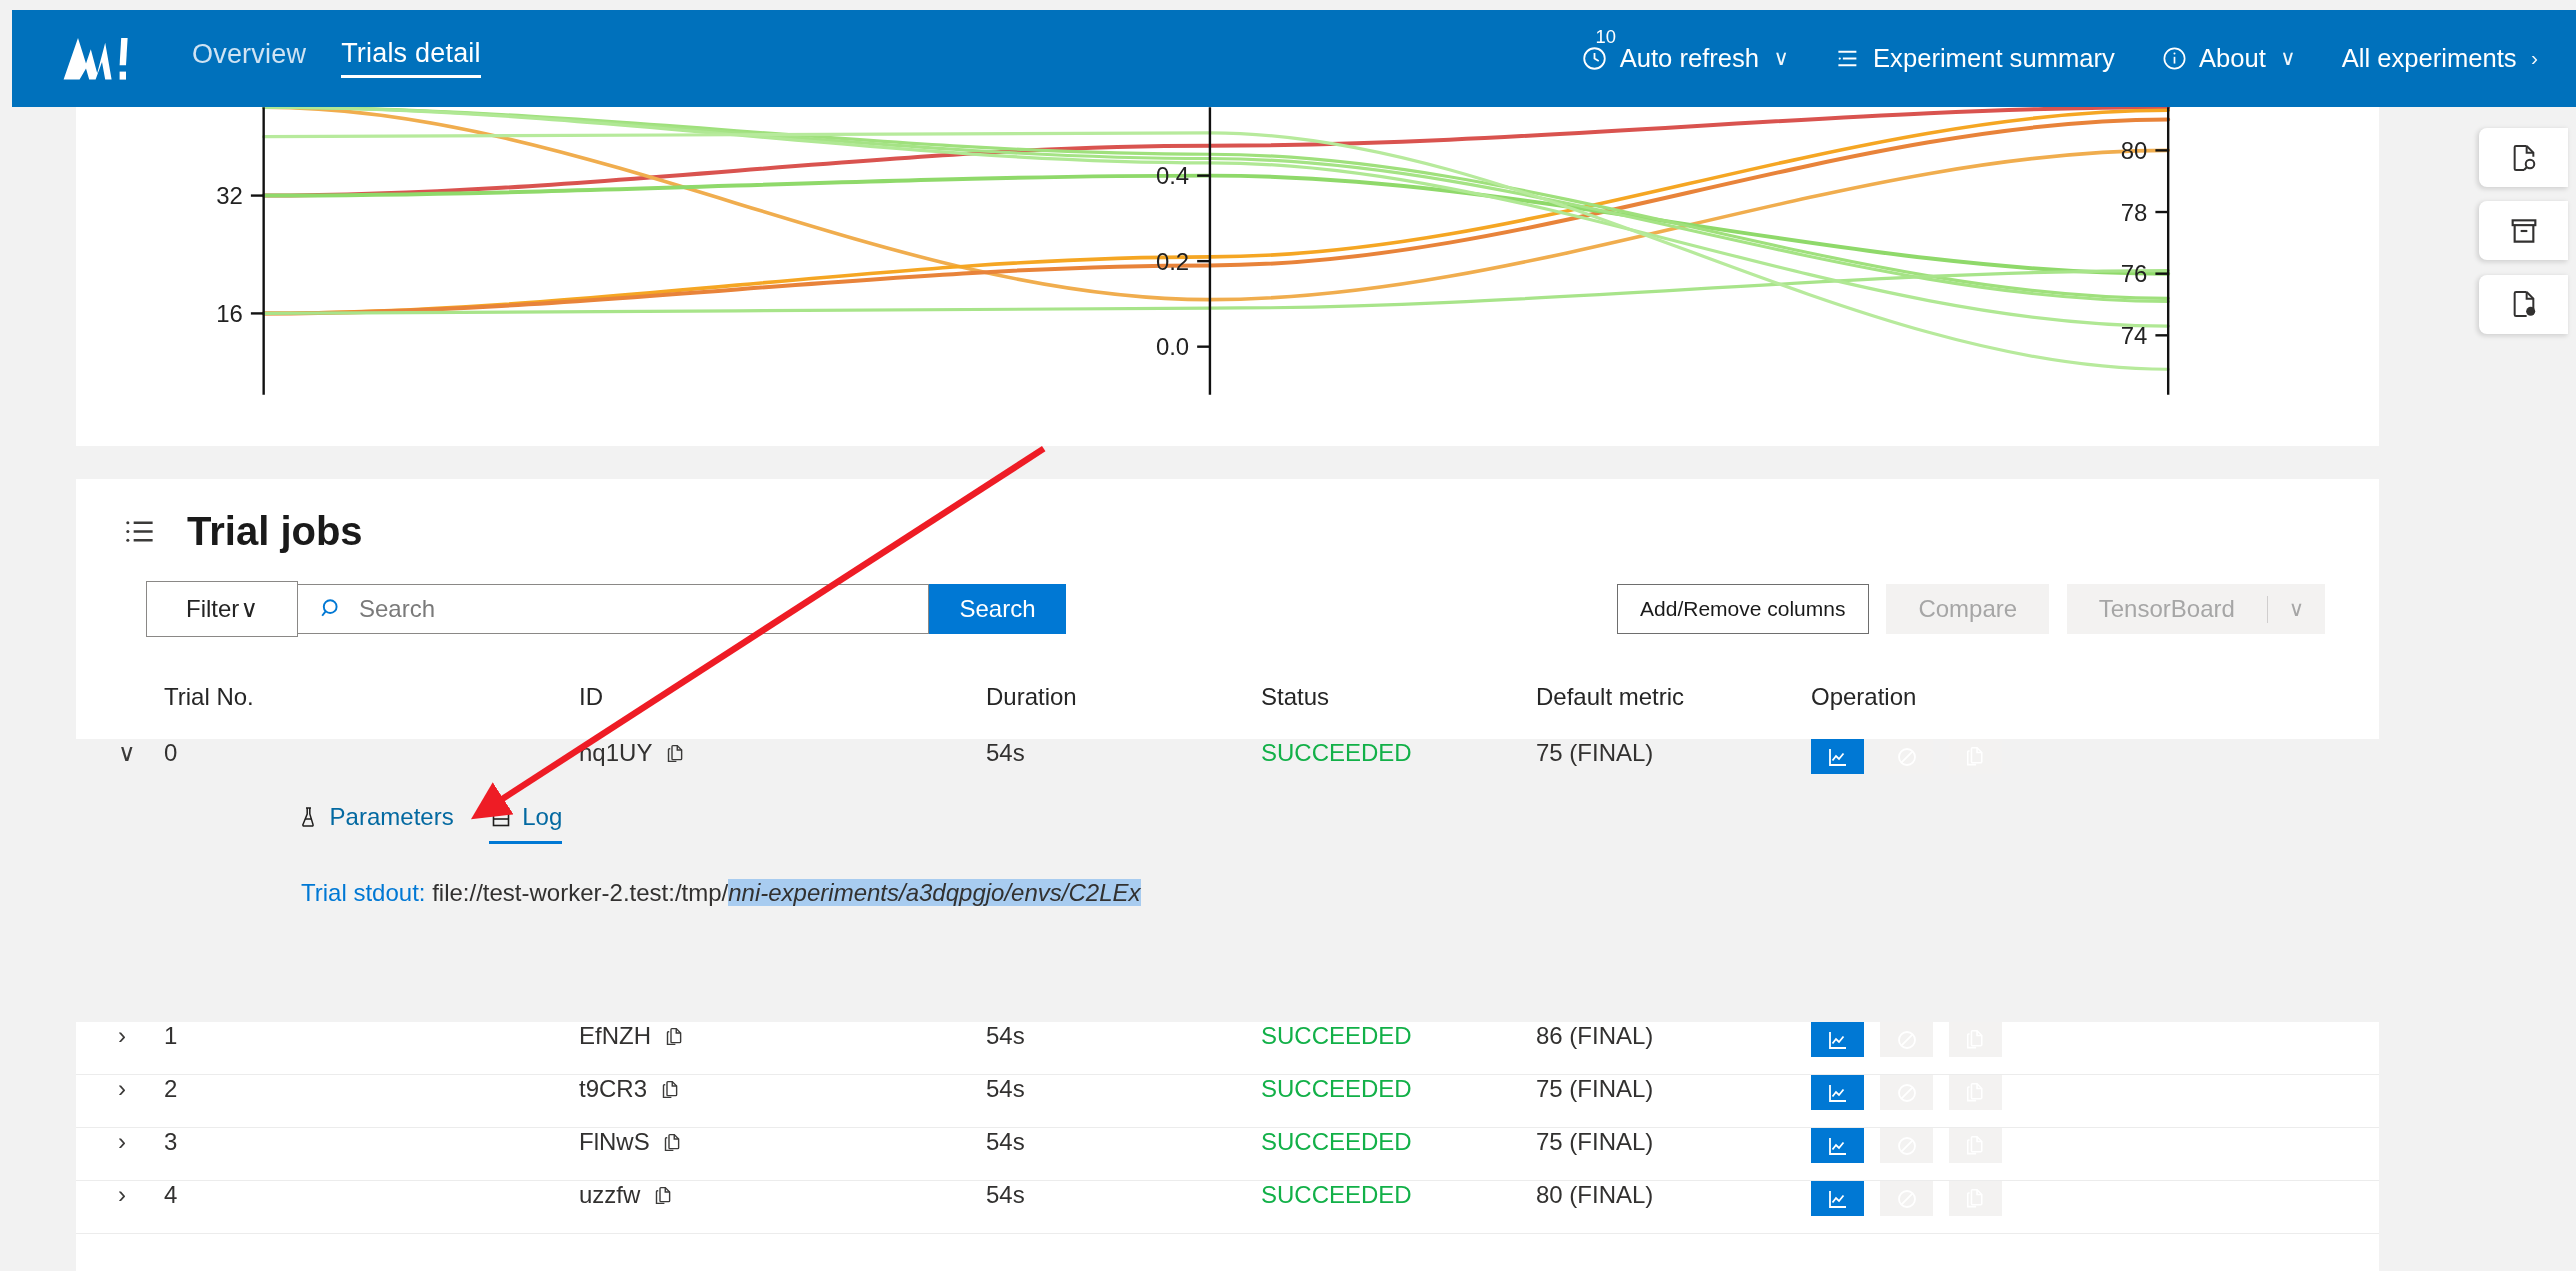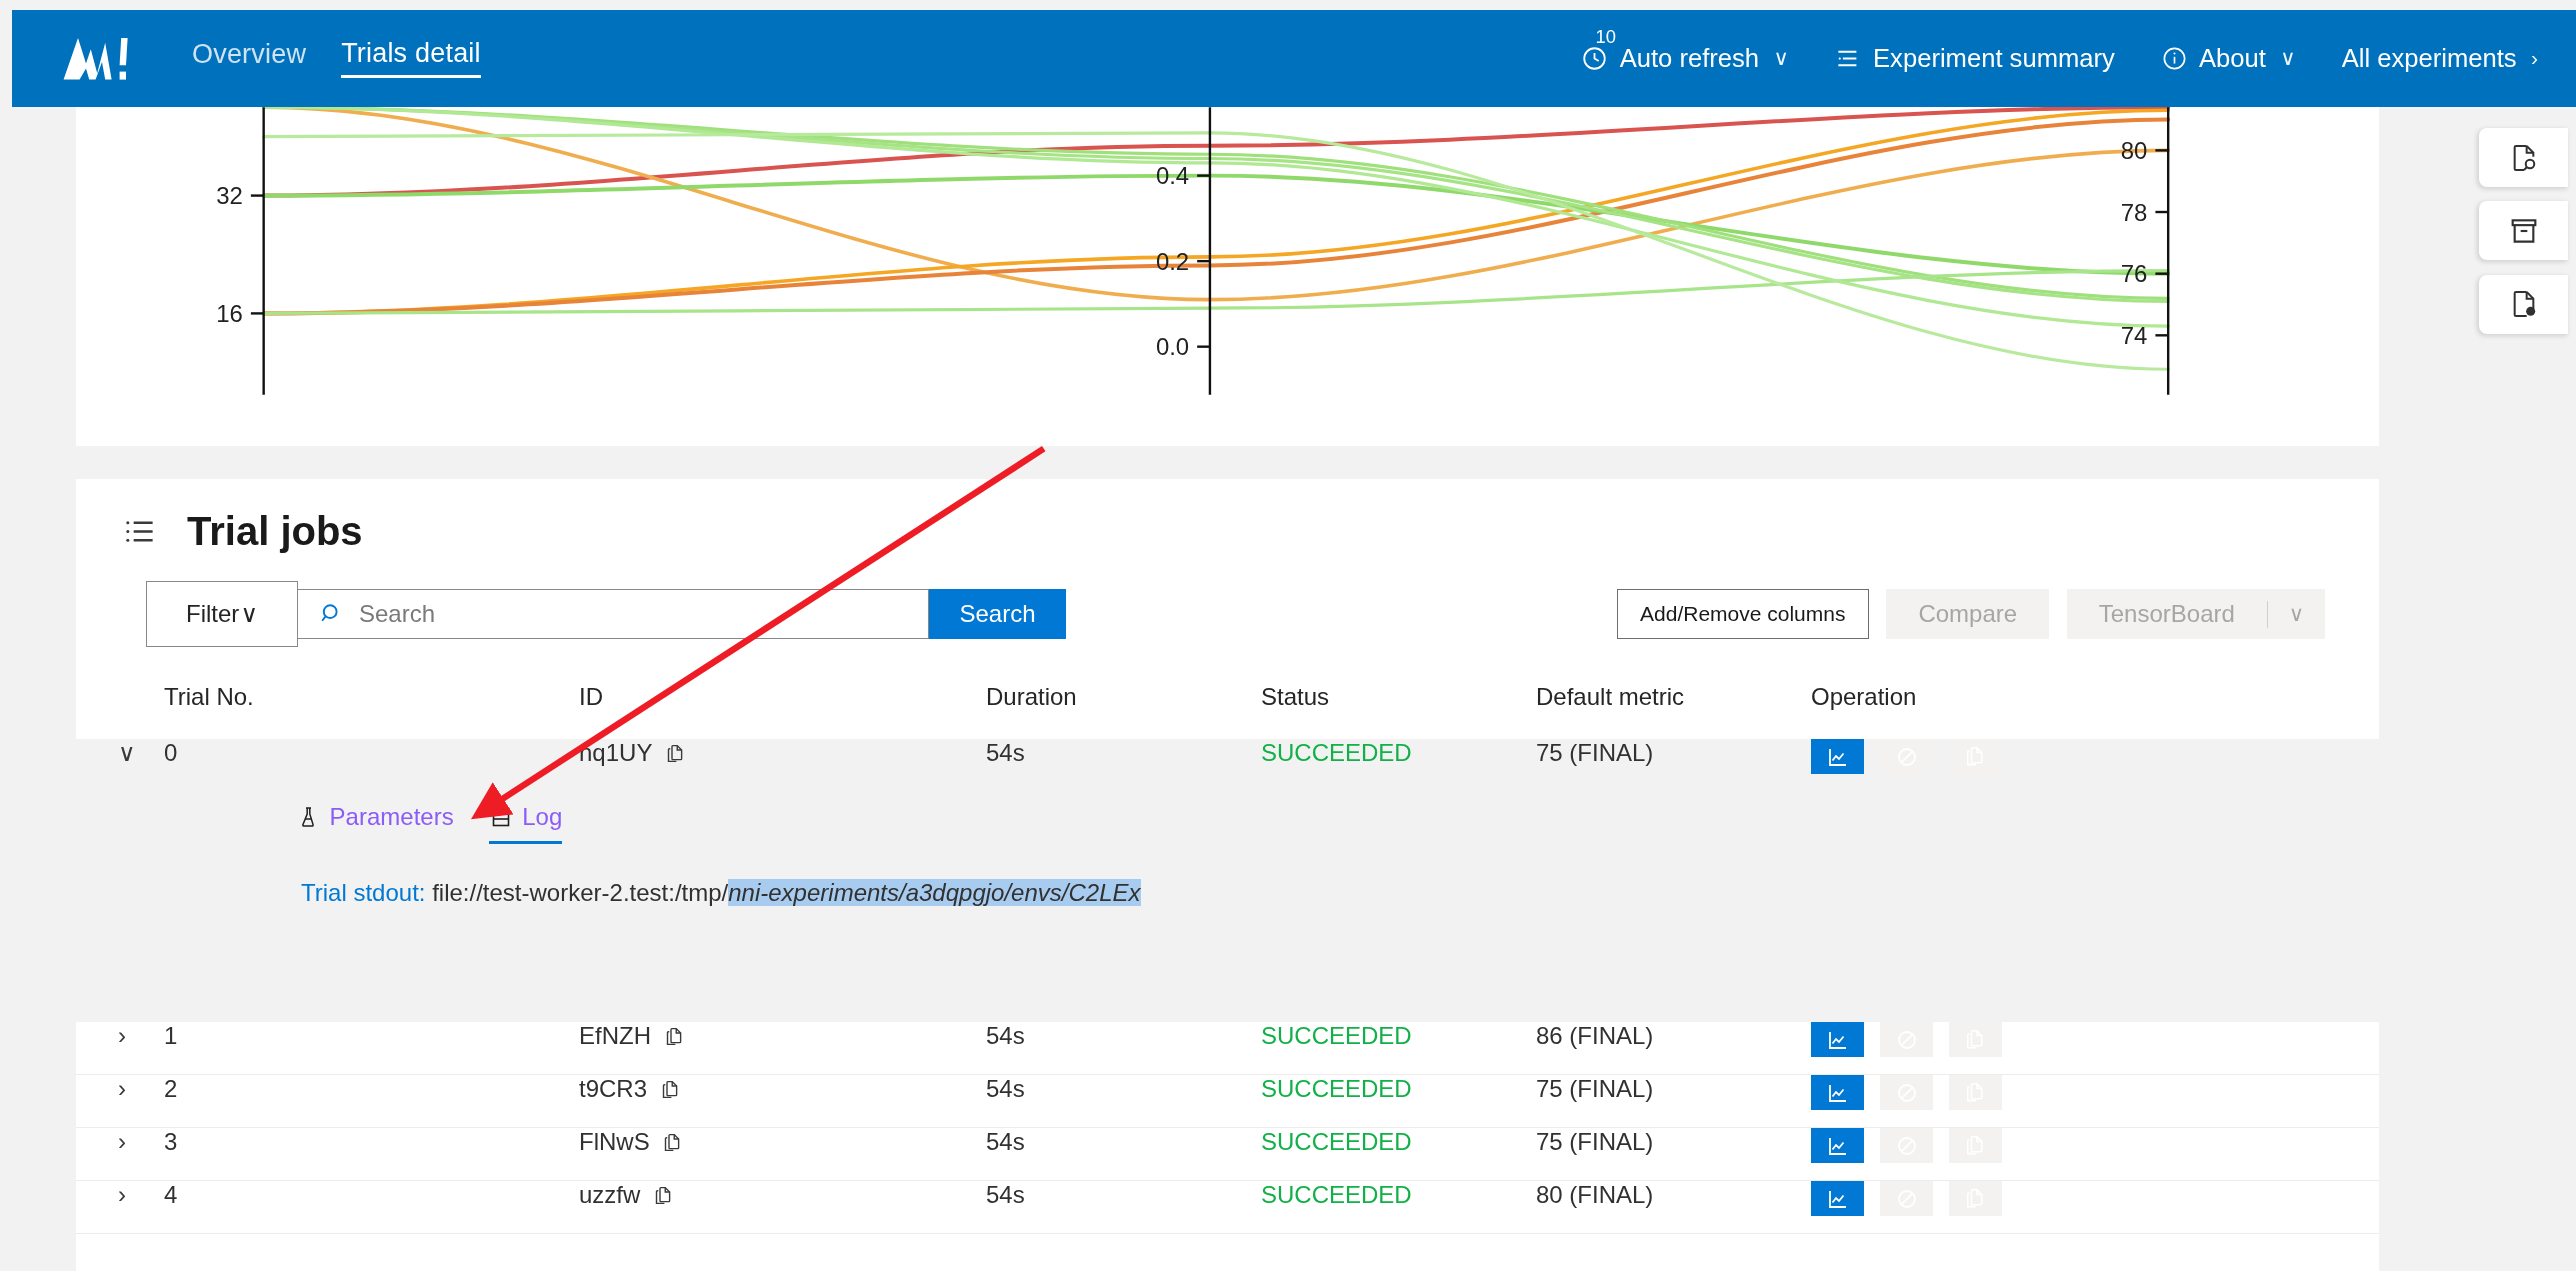--- a/index.html
+++ b/index.html
@@ -55,21 +55,21 @@
   
   .jobs-card {
     position: absolute; left: 64px; top: 479px; width: 2303px; height: 792px;
     background: #ffffff;
   }
   .jobs-head { display: flex; align-items: center; padding: 30px 0 0 46px; gap: 30px; }
   .jobs-title { font-size: 40px; font-weight: bold; color: #1a1a1a; }
 
   .toolbar { display: flex; align-items: center; padding: 27px 0 0 70px; }
   .filter-btn {
-    width: 152px; height: 66px; border: 0.8px solid #8a8886; background: #fff;
+    width: 152px; height: 56px; border: 0.8px solid #8a8886; background: #fff;
     display: flex; align-items: center; justify-content: center; gap: 1px;
     font-size: 24px; color: #242424; cursor: pointer;
   }
   .search-wrap {
     width: 631px; height: 50px; border: 0.8px solid #8a8886; border-left: none;
     display: flex; align-items: center; padding-left: 21px; gap: 14.4px; background: #fff;
   }
   .search-input {
     border: none; outline: none; font-size: 24px; color: #242424;
     font-family: "Liberation Sans", sans-serif; width: 511px; background: transparent;
@@ -120,21 +120,21 @@
   }
   .op-btn.off { background: #f3f2f1; cursor: default; }
 
   
   .exp-row { background: #f2f2f2; border-bottom: none; }
   .exp-panel {
     background: #f2f2f2; width: 2303px; height: 230px; position: relative;
   }
   .tabs { display: flex; align-items: flex-end; gap: 35px; padding-left: 220px; padding-top: 11.2px; }
   .tab {
-    display: flex; align-items: center; gap: 9.6px; font-size: 24px; color: #8b5cf6;
+    display: flex; align-items: center; gap: 9.6px; font-size: 24px; color: #0369a1;
     padding-bottom: 9.6px; cursor: pointer; border-bottom: 3.2px solid transparent;
   }
   .tab.active { border-bottom-color: #0078d4; }
   .log-line { padding-left: 225px; padding-top: 35px; font-size: 24px; color: #323130; }
   .log-key { color: #0078d4; }
   .sel { background: #a8ccf0; font-style: italic; }
 
   
   .annot { position: absolute; left: 0; top: 0; width: 2576px; height: 1271px; pointer-events: none; }
 </style>

